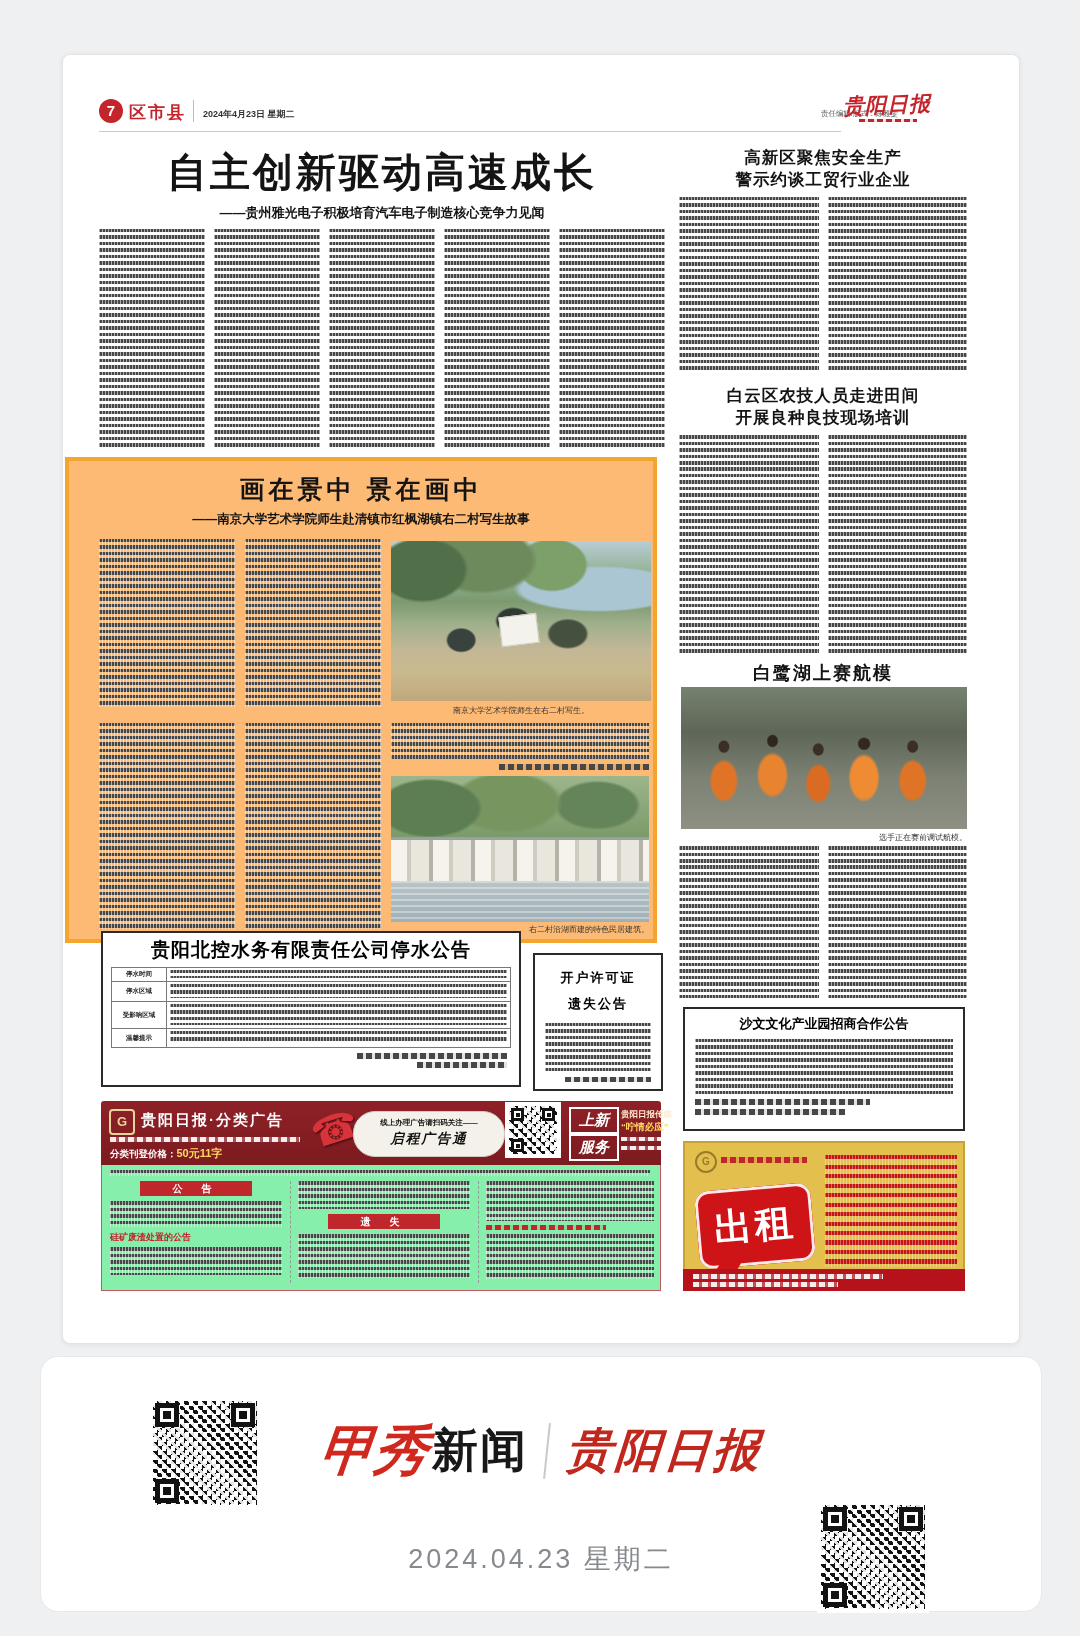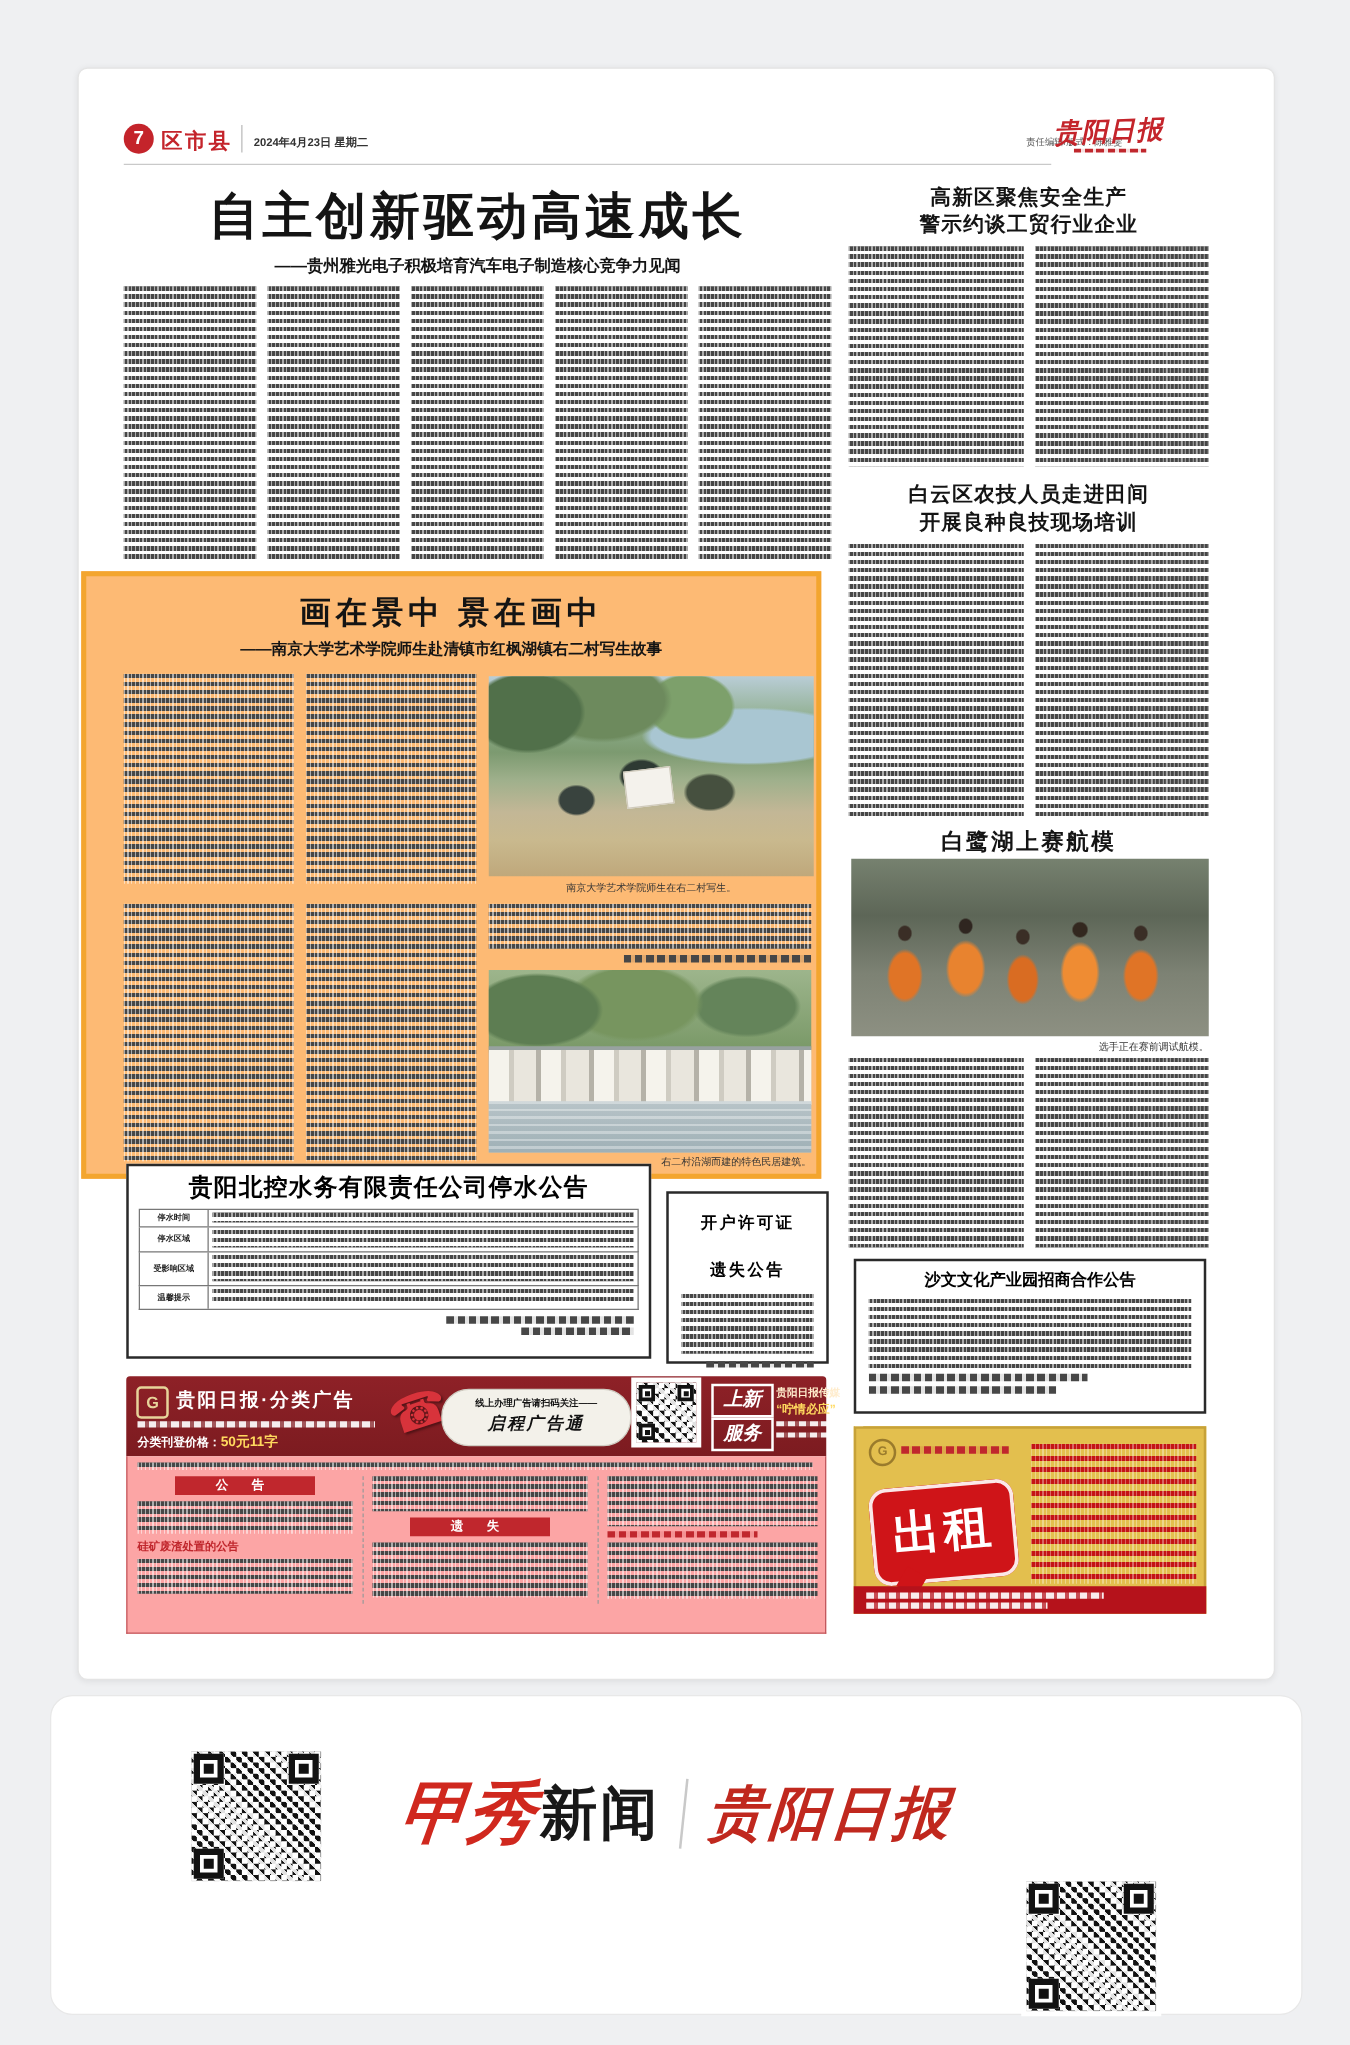--- a/index.html
+++ b/index.html
@@ -195,21 +195,21 @@
             <div class="tx" style="height:13px"></div>
           </div>
         </div>
     </div>
     <div class="line-dark" style="margin:5px 12px 0 auto;width:150px;height:6px"></div>
     <div class="line-dark" style="margin:3px 12px 0 auto;width:90px;height:6px"></div>
   </div>
 
   <div class="abs notice-box" style="left:470px;top:898px;width:130px;height:138px">
     <div style="margin-top:14px;text-align:center;font-size:13px;font-weight:bold;letter-spacing:2px">开户许可证</div>
-    <div style="margin-top:20px;text-align:center;font-size:13px;font-weight:bold;letter-spacing:2px">遗失公告</div>
+    <div style="margin-top:8px;text-align:center;font-size:13px;font-weight:bold;letter-spacing:2px">遗失公告</div>
     <div class="tx" style="margin:10px 10px 0;height:48px"></div>
     <div class="line-dark" style="margin:6px 10px 0 auto;width:86px;height:5px"></div>
   </div>
 
   <div class="abs" style="left:38px;top:1046px;width:560px;height:190px">
     <div class="ad-band abs" style="left:0;top:0;width:560px;height:64px">
       <div class="abs" style="left:8px;top:8px;width:22px;height:22px;border:2px solid #e7d49a;border-radius:4px;color:#e7d49a;font-size:13px;font-weight:bold;text-align:center;line-height:22px">G</div>
       <div class="abs" style="left:40px;top:10px;color:#fff;font-size:15px;font-weight:bold;letter-spacing:2px">贵阳日报·分类广告</div>
       <div class="abs line-white" style="left:9px;top:36px;width:190px;height:5px"></div>
       <div class="abs" style="left:9px;top:45px;font-size:9.5px;font-weight:bold;color:#fff"><span>分类刊登价格：</span><span style="color:#ffd95e;font-size:11px">50元11字</span></div>
@@ -223,21 +223,21 @@
           <span class="c tr"></span>
           <span class="c bl"></span>
         </div>
       <div class="tagbox abs" style="left:468px;top:6px;width:46px;height:23px;font-size:15px;line-height:22px">上新</div>
       <div class="tagbox abs" style="left:468px;top:33px;width:46px;height:23px;font-size:15px;line-height:22px">服务</div>
       <div class="abs" style="left:520px;top:8px;width:76px;font-size:8.5px;font-weight:bold;color:#ffeccc">贵阳日报传媒</div>
       <div class="abs" style="left:520px;top:20px;width:76px;font-size:9.5px;font-weight:bold;color:#ffd95e">“咛情必应”</div>
       <div class="abs line-white" style="left:520px;top:36px;width:70px;height:4px"></div>
       <div class="abs line-white" style="left:520px;top:45px;width:56px;height:4px"></div>
     </div>
-    <div class="abs" style="left:0;top:64px;width:560px;height:142px;background:#fca5a5;border:1px solid #c2595e;border-top:none;box-sizing:border-box">
+    <div class="abs" style="left:0;top:64px;width:560px;height:126px;background:#86efac;border:1px solid #c2595e;border-top:none;box-sizing:border-box">
       <div class="abs tx" style="left:8px;top:5px;width:540px;height:6px"></div>
       <div class="abs" style="left:188px;top:16px;width:0;height:102px;border-left:1px dashed #999"></div>
       <div class="abs" style="left:376px;top:16px;width:0;height:102px;border-left:1px dashed #999"></div>
       <div class="abs" style="left:8px;top:16px;width:172px">
         <div class="redbox" style="width:112px;height:15px;margin:0 auto;font-size:10px;line-height:15px;letter-spacing:8px">公 告</div>
         <div class="tx" style="margin-top:5px;height:26px"></div>
         <div style="margin-top:4px;font-size:9px;font-weight:bold;color:#c0272d">硅矿废渣处置的公告</div>
         <div class="tx" style="margin-top:3px;height:28px"></div>
       </div>
       <div class="abs" style="left:196px;top:16px;width:172px">
@@ -264,13 +264,14 @@
       <span class="c tl"></span>
       <span class="c tr"></span>
       <span class="c bl"></span>
     </div>
   <div class="abs" style="left:230px;top:56px;width:540px;height:76px;display:flex;align-items:center;justify-content:center">
     <span class="script" style="font-size:54px;color:#d0281e;transform:skewX(-6deg)">甲秀</span>
     <span style="font-size:46px;font-weight:bold;color:#181818;margin-left:4px;letter-spacing:2px">新闻</span>
     <span style="width:2px;height:56px;background:#c9c9c9;margin:0 18px;transform:rotate(6deg)"></span>
     <span class="script" style="font-size:46px;color:#c0281e;letter-spacing:3px;transform:skewX(-4deg)">贵阳日报</span>
   </div>
+  <div class="abs" style="left:0;top:184px;width:100%;text-align:center;font-size:27px;color:#86898d;letter-spacing:3px">2024.04.23 星期二</div>
 </div>
 
 </body></html>

